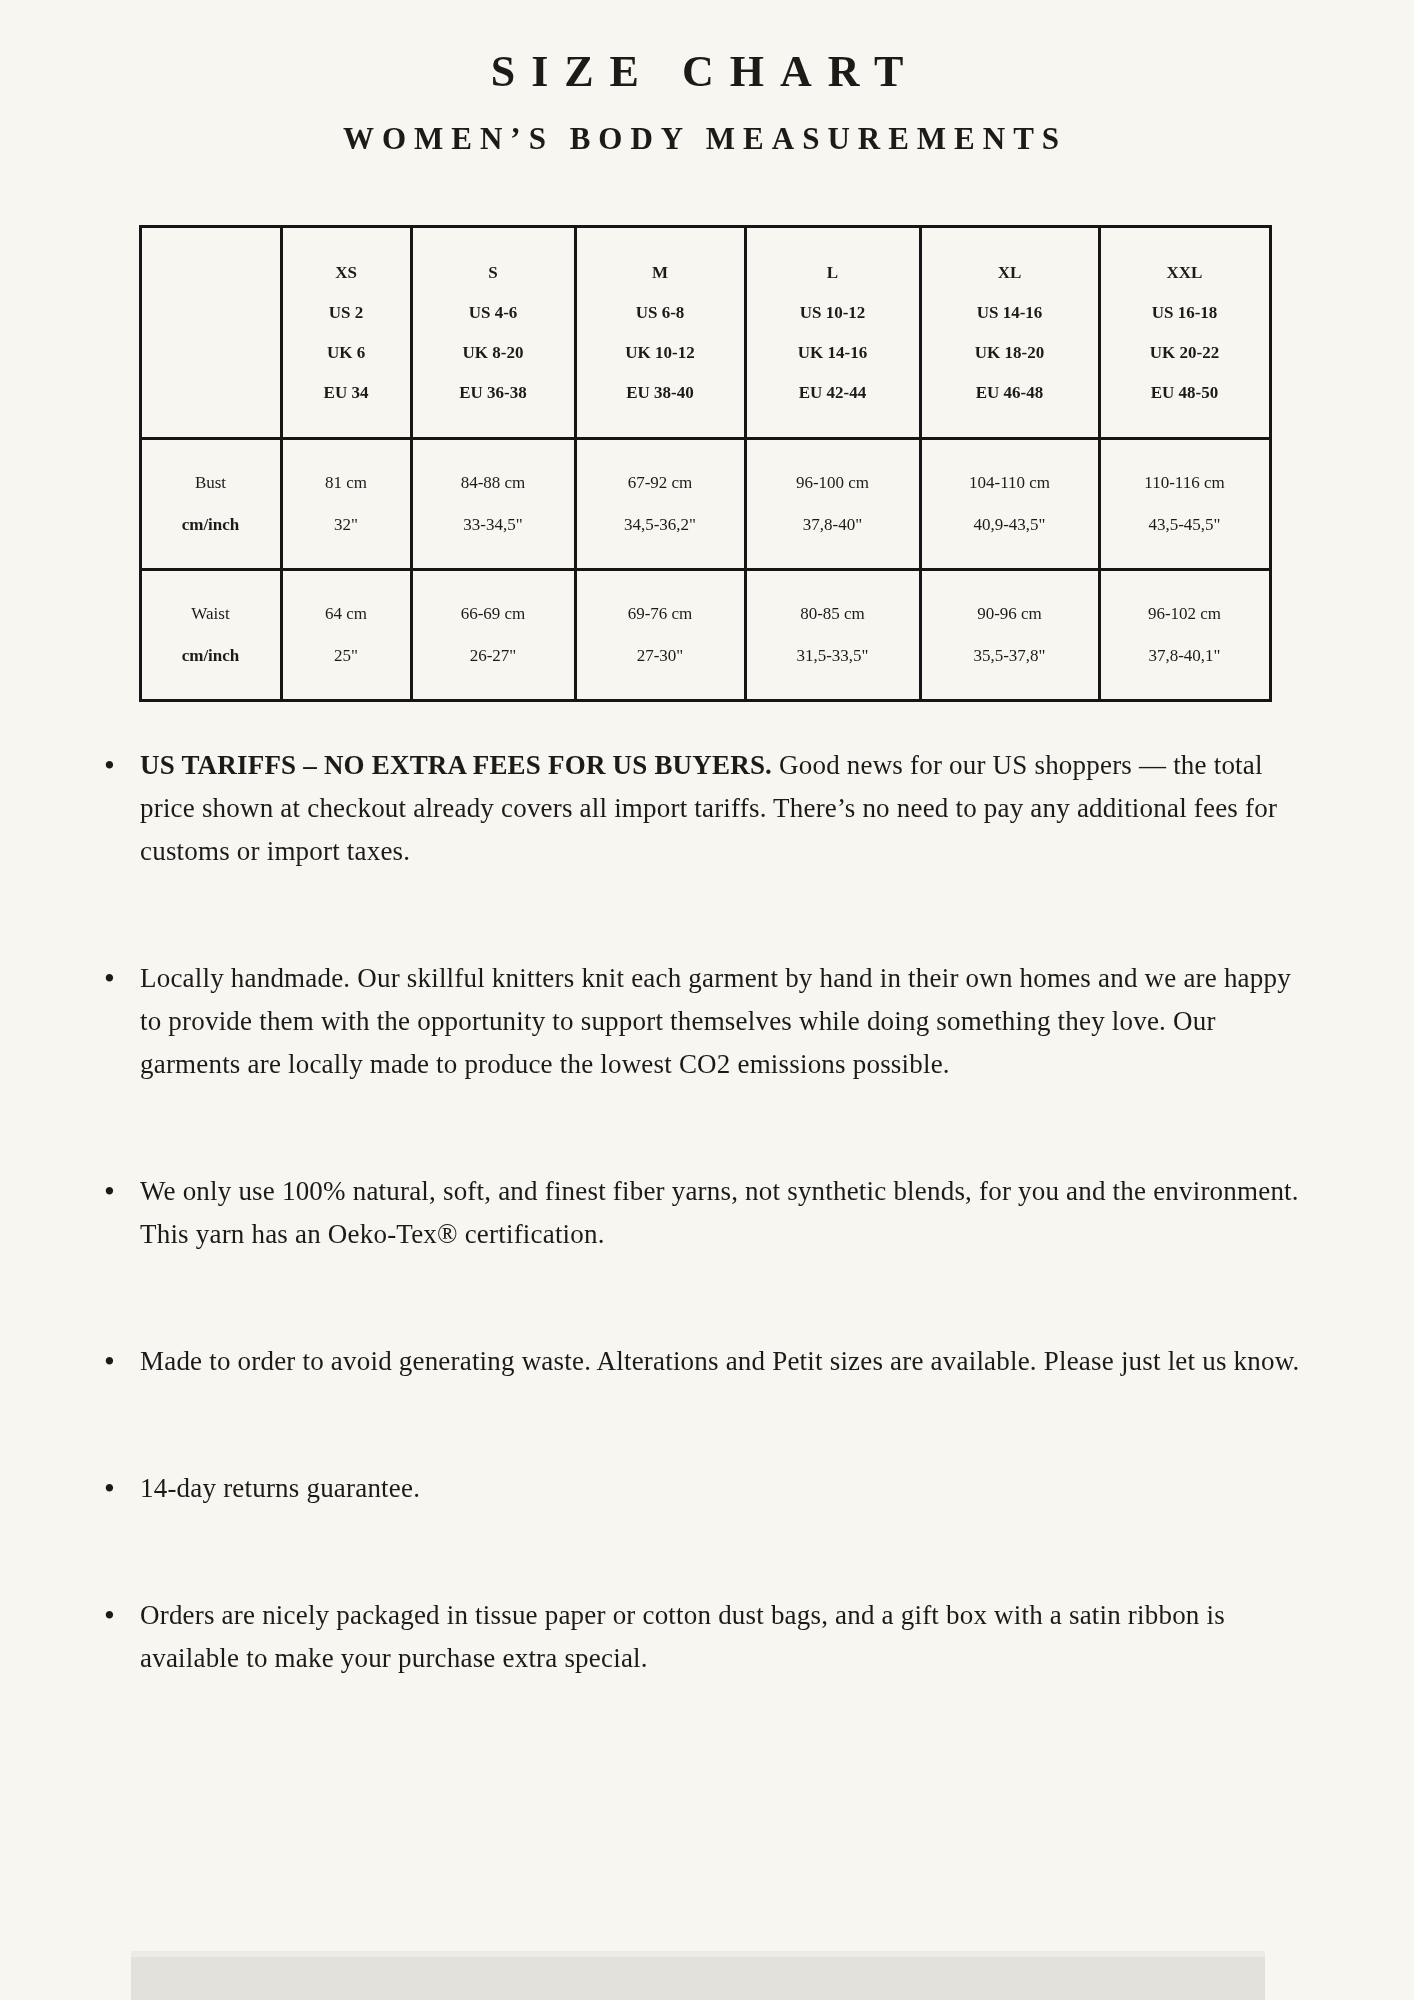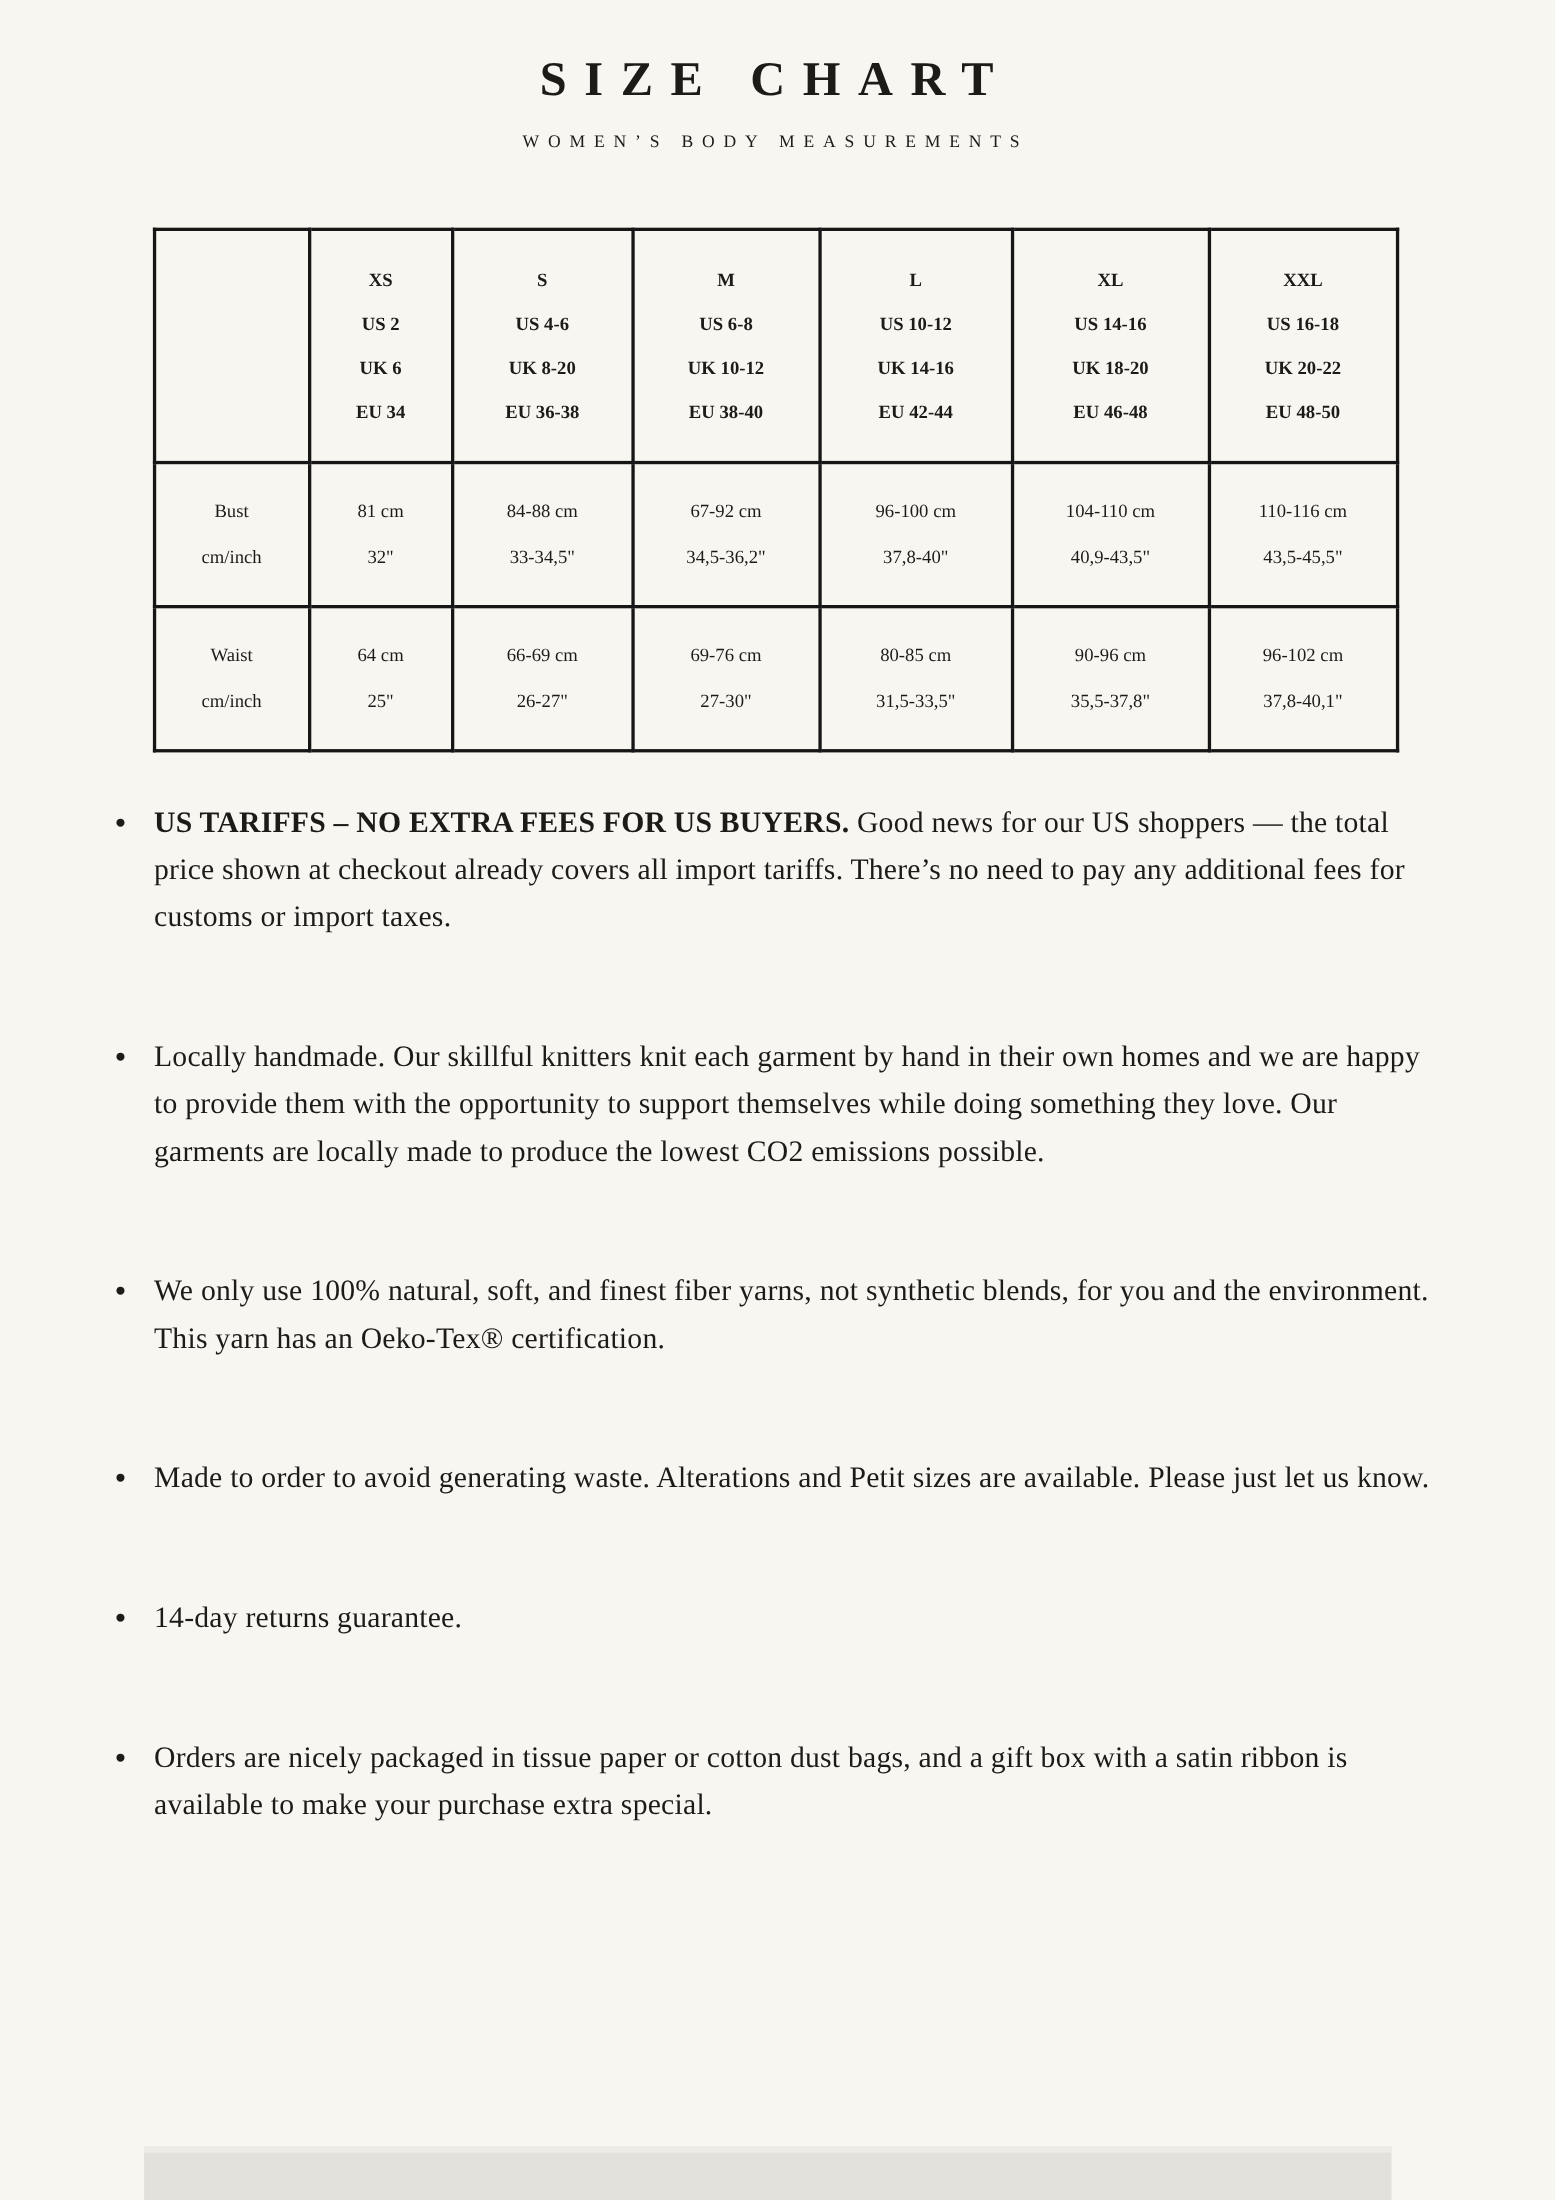--- a/index.html
+++ b/index.html
@@ -23,21 +23,21 @@
   .title{
     margin:0;padding-top:50px;
     text-align:center;
     font-size:44px;font-weight:600;
     letter-spacing:16px;
     line-height:1.0;
   }
   .subtitle{
     margin:26px 0 0 0;
     text-align:center;
-    font-size:16px;font-weight:400;
+    font-size:31px;font-weight:700;
     letter-spacing:8px;
     line-height:1.2;
   }
 
   table.size-table{
     margin:68px auto 0 auto;
     border-collapse:collapse;
     table-layout:fixed;
     width:1130px;
   }
@@ -46,21 +46,21 @@
     text-align:center;
     vertical-align:middle;
     padding:0;
     font-size:17px;
     background:var(--bg);
   }
   .size-table thead tr{height:212px;}
   .size-table tbody tr{height:131px;}
   .hdr-line{font-weight:700;line-height:40px;}
   .row-label{font-weight:400;line-height:42px;}
-  .row-unit{font-weight:400;line-height:42px;}
+  .row-unit{font-weight:700;line-height:42px;}
   .cell-line{font-weight:400;line-height:42px;}
 
   ul.info-list{
     list-style:none;
     margin:42px 0 0 140px;
     padding:0;
     width:1170px;
     font-size:27px;
     line-height:43px;
     letter-spacing:0.2px;

